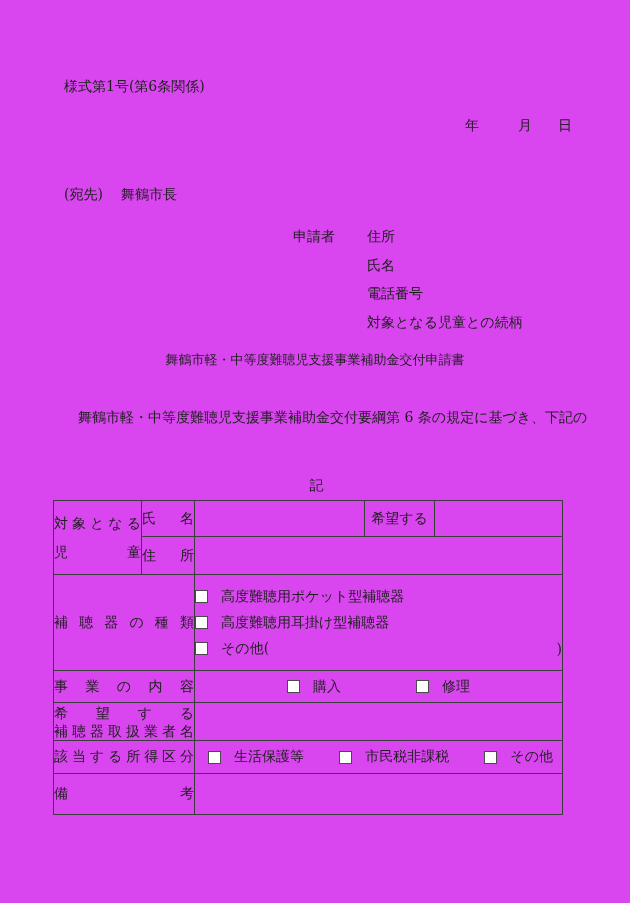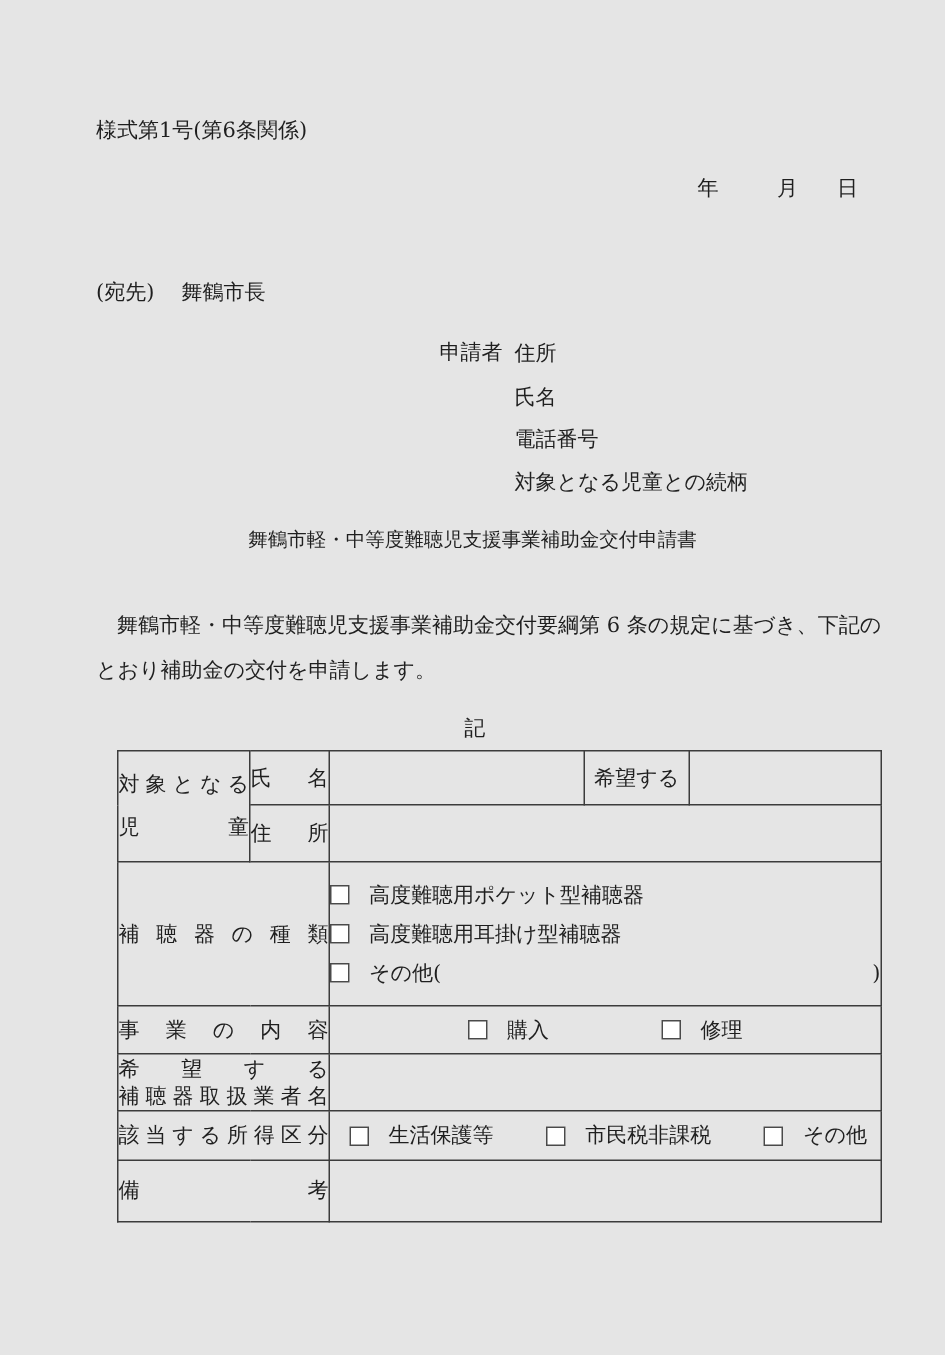--- a/index.html
+++ b/index.html
@@ -4,51 +4,51 @@
 <style>
   html, body {
     margin: 0;
     padding: 0;
     background: #ffffff;
   }
   .page {
     position: relative;
     width: 630px;
     height: 903px;
-    background: #e5e5e5;
+    background: #d946ef;
     color: #1f1f1f;
     font-family: "DejaVu Serif", "Liberation Serif", serif;
     font-size: 14px;
     overflow: hidden;
   }
 
   
   .form-number { position: absolute; left: 64px; top: 78px; }
   .date-line   { position: absolute; left: 465px; top: 117px; }
   .date-line .gap-month { margin-left: 39px; }
   .date-line .gap-day   { margin-left: 26px; }
   .addressee   { position: absolute; left: 64px; top: 186px; }
   .addressee .recipient { margin-left: 18px; }
 
   
   .applicant { position: absolute; left: 293px; top: 222px; display: flex; }
-  .applicant .app-label { line-height: 28.5px; margin-right: 8px; white-space: nowrap; font-family: Liberation Mono, monospace; }
+  .applicant .app-label { line-height: 28.5px; margin-right: 32px; white-space: nowrap; }
   .applicant .app-fields div { line-height: 28.5px; white-space: nowrap; }
 
   
   .doc-title {
     position: absolute; left: 0; top: 351px; width: 630px;
     text-align: center; font-size: 13px; white-space: nowrap;
   }
   .body-text { position: absolute; left: 64px; top: 402px; width: 540px; line-height: 30px; }
   .record-mark { position: absolute; left: 62px; top: 477px; width: 509px; text-align: center; }
 
   
   table.form-table {
-    position: absolute; left: 78px; top: 500px;
+    position: absolute; left: 53px; top: 500px;
     width: 509px; border-collapse: collapse; table-layout: fixed;
     font-size: 14px; color: #1f1f1f;
     border: 1px solid #3c3c3c;
   }
   table.form-table td {
     border: 1px solid #3c3c3c;
     vertical-align: middle;
     padding: 0;
     overflow: hidden;
   }
@@ -108,21 +108,20 @@
       <div>氏名</div>
       <div>電話番号</div>
       <div>対象となる児童との続柄</div>
     </div>
   </div>
 
   <div class="doc-title">舞鶴市軽・中等度難聴児支援事業補助金交付申請書</div>
 
   <div class="body-text">
     <div>　舞鶴市軽・中等度難聴児支援事業補助金交付要綱第 6 条の規定に基づき、下記の</div>
-    <div>とおり補助金の交付を申請します。</div>
   </div>
 
   <div class="record-mark">記</div>
 
   <table class="form-table">
     <colgroup>
       <col style="width:88px">
         <col style="width:53px">
         <col style="width:170px">
         <col style="width:70px">

